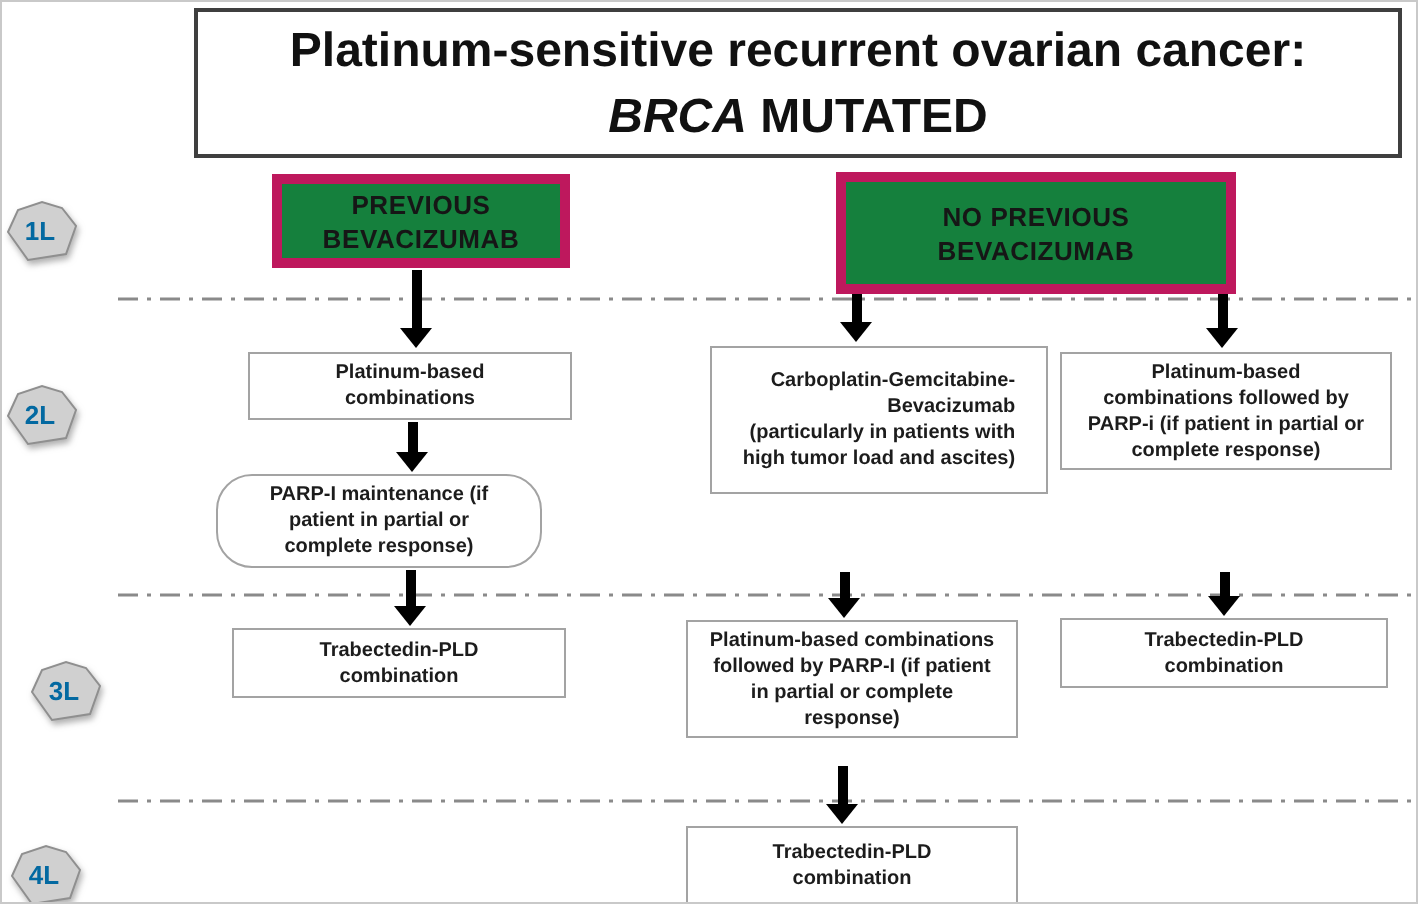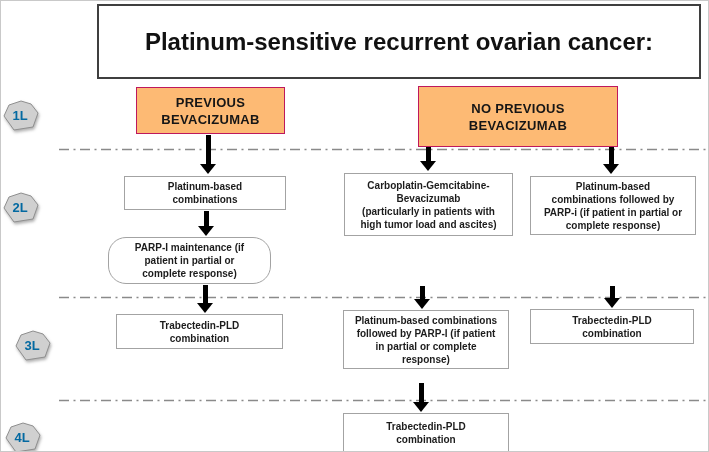--- a/index.html
+++ b/index.html
@@ -16,21 +16,21 @@
   .title-box{
     position:absolute;left:96px;top:3px;width:604px;height:75px;
     box-sizing:border-box;border:2px solid #3f3f3f;background:#ffffff;
     display:flex;flex-direction:column;align-items:center;justify-content:center;
     z-index:3;text-align:center;
   }
   .title-line{font-size:24px;font-weight:bold;color:#111;line-height:33px;white-space:pre;}
   .title-gene{font-style:italic;font-weight:bold;}
   .hdr-box{
     position:absolute;box-sizing:border-box;
-    background:#fdba74;border:1px solid #be185d;
+    background:#15803d;border:5px solid #be185d;
     display:flex;align-items:center;justify-content:center;
     text-align:center;z-index:3;
     font-size:13px;font-weight:bold;color:#161616;line-height:17px;white-space:pre-line;
     letter-spacing:.3px;
   }
   .tbox{
     position:absolute;box-sizing:border-box;
     background:#ffffff;border:1px solid #a3a3a3;
     display:flex;align-items:center;justify-content:center;
     text-align:center;z-index:3;
@@ -53,20 +53,21 @@
 <div class="canvas">
 
   <svg class="lines-overlay" width="709" height="452">
     <line x1="58" y1="148.5" x2="709" y2="148.5" stroke="#8a8a8a" stroke-width="1.6" stroke-dasharray="10 4.5 2 4.5"></line>
     <line x1="58" y1="296.5" x2="709" y2="296.5" stroke="#8a8a8a" stroke-width="1.6" stroke-dasharray="10 4.5 2 4.5"></line>
     <line x1="58" y1="399.5" x2="709" y2="399.5" stroke="#8a8a8a" stroke-width="1.6" stroke-dasharray="10 4.5 2 4.5"></line>
   </svg>
 
   <div class="title-box">
     <div class="title-line">Platinum-sensitive recurrent ovarian cancer:</div>
+    <div class="title-line"><span class="title-gene">BRCA</span><span> MUTATED</span></div>
   </div>
 
   <div class="badge" style="left:2px;top:99px;">
     <svg width="36" height="32" viewBox="0 0 36 32">
       <polygon points="1,16 6,5 18,1 28,4 35,13 30,27 11,30" fill="#d0d0d0" stroke="#8f8f8f" stroke-width="1"></polygon>
     </svg>
     <div class="badge-label">1L</div>
   </div>
   <div class="badge" style="left:2px;top:191px;">
     <svg width="36" height="32" viewBox="0 0 36 32">
@@ -123,21 +124,21 @@
   <div class="arrow" style="left:412px;top:382px;height:29px;">
       <div class="stem"></div>
       <div class="head"></div>
     </div>
 
   <div class="tbox" style="left:123px;top:175px;width:162px;height:34px;">Platinum-based
 combinations</div>
   <div class="tbox" style="left:107px;top:236px;width:163px;height:47px;border-radius:18px;">PARP-I maintenance (if
 patient in partial or
 complete response)</div>
-  <div class="tbox" style="left:343px;top:172px;width:169px;height:63px;">Carboplatin-Gemcitabine-
+  <div class="tbox" style="left:354px;top:172px;width:169px;height:74px;text-align:right;">Carboplatin-Gemcitabine-
 Bevacizumab
 (particularly in patients with
 high tumor load and ascites)</div>
   <div class="tbox" style="left:529px;top:175px;width:166px;height:59px;">Platinum-based
 combinations followed by
 PARP-i (if patient in partial or
 complete response)</div>
 
   <div class="tbox" style="left:115px;top:313px;width:167px;height:35px;">Trabectedin-PLD
 combination</div>

